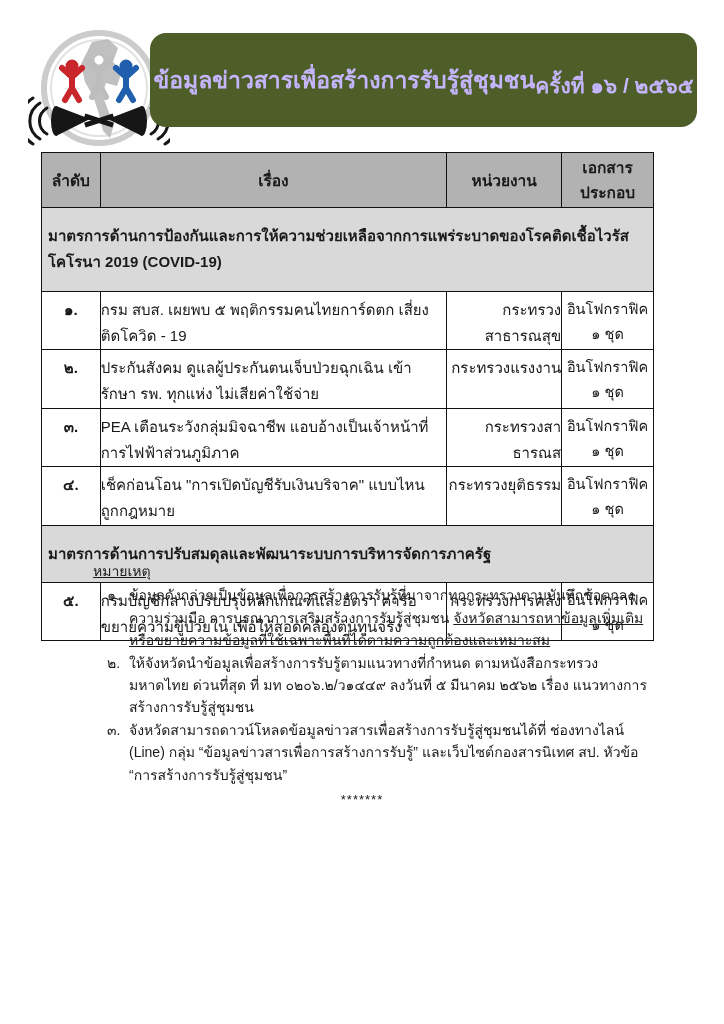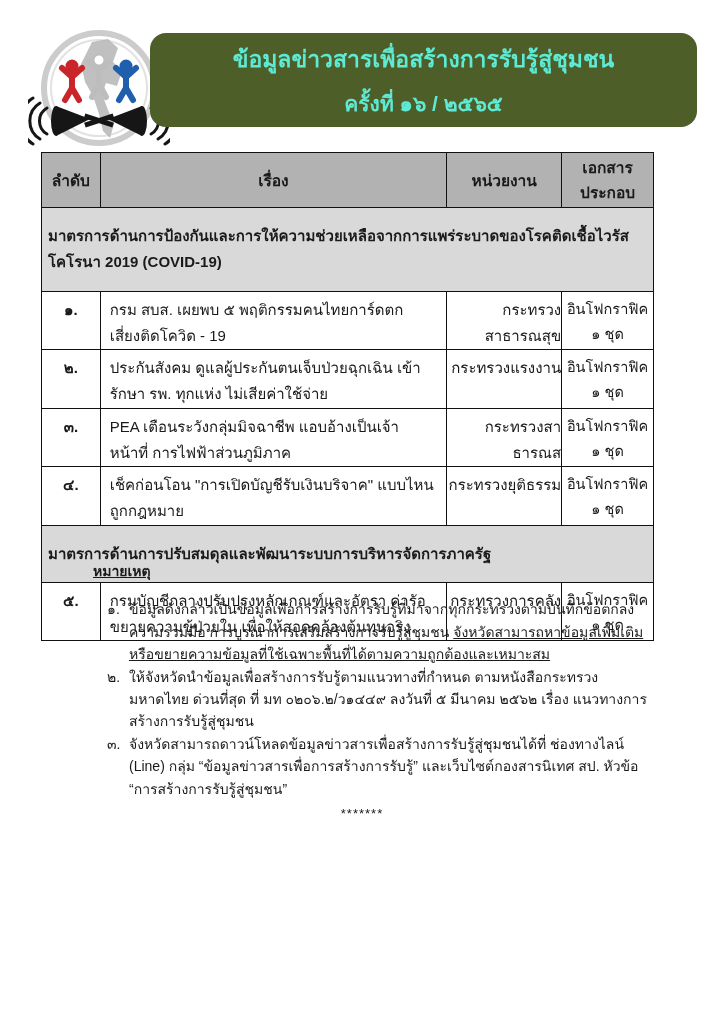--- a/index.html
+++ b/index.html
@@ -9,22 +9,22 @@
     font-family:"Liberation Sans","DejaVu Sans",sans-serif;
     color:#1a1a1a;
   }
   
   .logo {
     position:absolute; left:28px; top:26px; width:142px; height:132px;
   }
   .title-box {
     position:absolute; left:150px; top:33px; width:547px; height:94px;
     background:#4d5e28; border-radius:16px;
-    display:flex; flex-direction:column; justify-content:center; align-items:center;
-    color:#5eead4; text-align:center;
+    display:flex; flex-direction:row; justify-content:center; align-items:center;
+    color:#c4b5fd; text-align:center;
   }
   .title-line1 { font-size:23px; font-weight:700; line-height:1.5; }
   .title-line2 { font-size:21px; font-weight:700; line-height:1.4;margin-top:12px; }
   
   table.news {
     position:absolute; left:41px; top:152px; width:613px;
     border-collapse:collapse; table-layout:fixed;
     font-size:15px;
   }
   table.news th, table.news td {
@@ -33,29 +33,29 @@
   table.news th {
     background:#b2b2b2; font-weight:700; text-align:center;
     height:33px; padding:2px 4px; font-size:15.5px;
   }
   td.section-title {
     background:#d9d9d9; font-weight:700; text-align:left;
     padding:15px 6px; line-height:1.75; font-size:15px;
   }
   tr.data-row td { vertical-align:top; padding-top:5px; height:53px; line-height:1.75; }
   td.cell-no { text-align:center; font-weight:700; }
-  td.cell-subject { text-align:left; padding-left:9px; padding-right:9px; }
+  td.cell-subject { text-align:left; padding-right:9px; }
   td.cell-agency { text-align:right; }
   td.cell-docs { text-align:center; font-size:14.5px; }
   
   .notes {
     position:absolute; left:93px; top:560px; width:562px;
     font-size:14px; line-height:1.6;
   }
-  .notes-heading { text-decoration:underline; margin-bottom:16px;font-weight:bold; }
+  .notes-heading { text-decoration:underline; margin-bottom:2px; }
   .note { display:flex; margin-left:14px; }
   .note-no { width:22px; flex:0 0 22px; }
   .note-text { flex:1; }
   .u { text-decoration:underline; }
   .end-mark { text-align:center; margin-top:4px; letter-spacing:1px; font-size:13px; padding-right:24px; }
 </style>
 </head>
 <body>
 
 <div class="logo">

